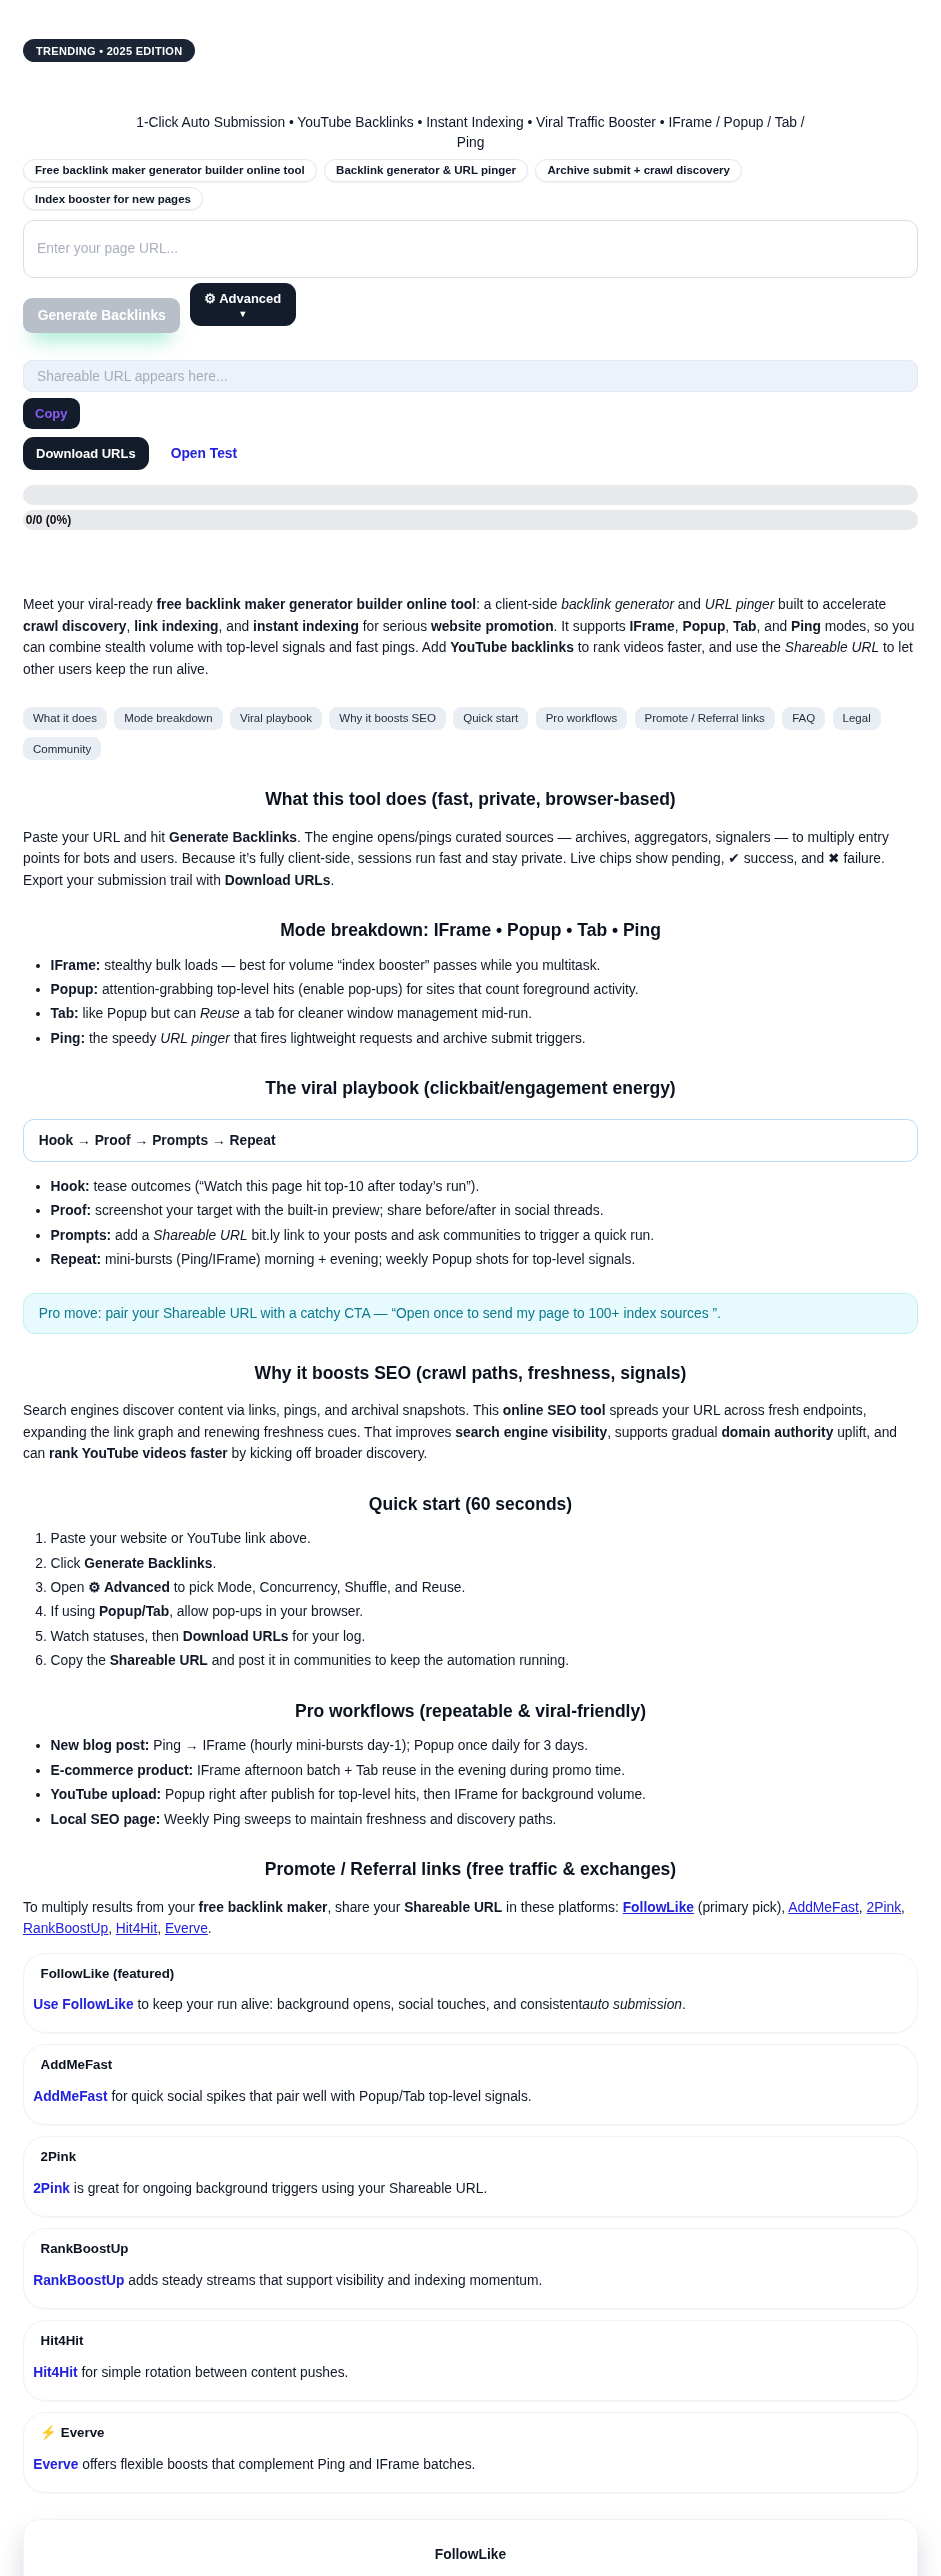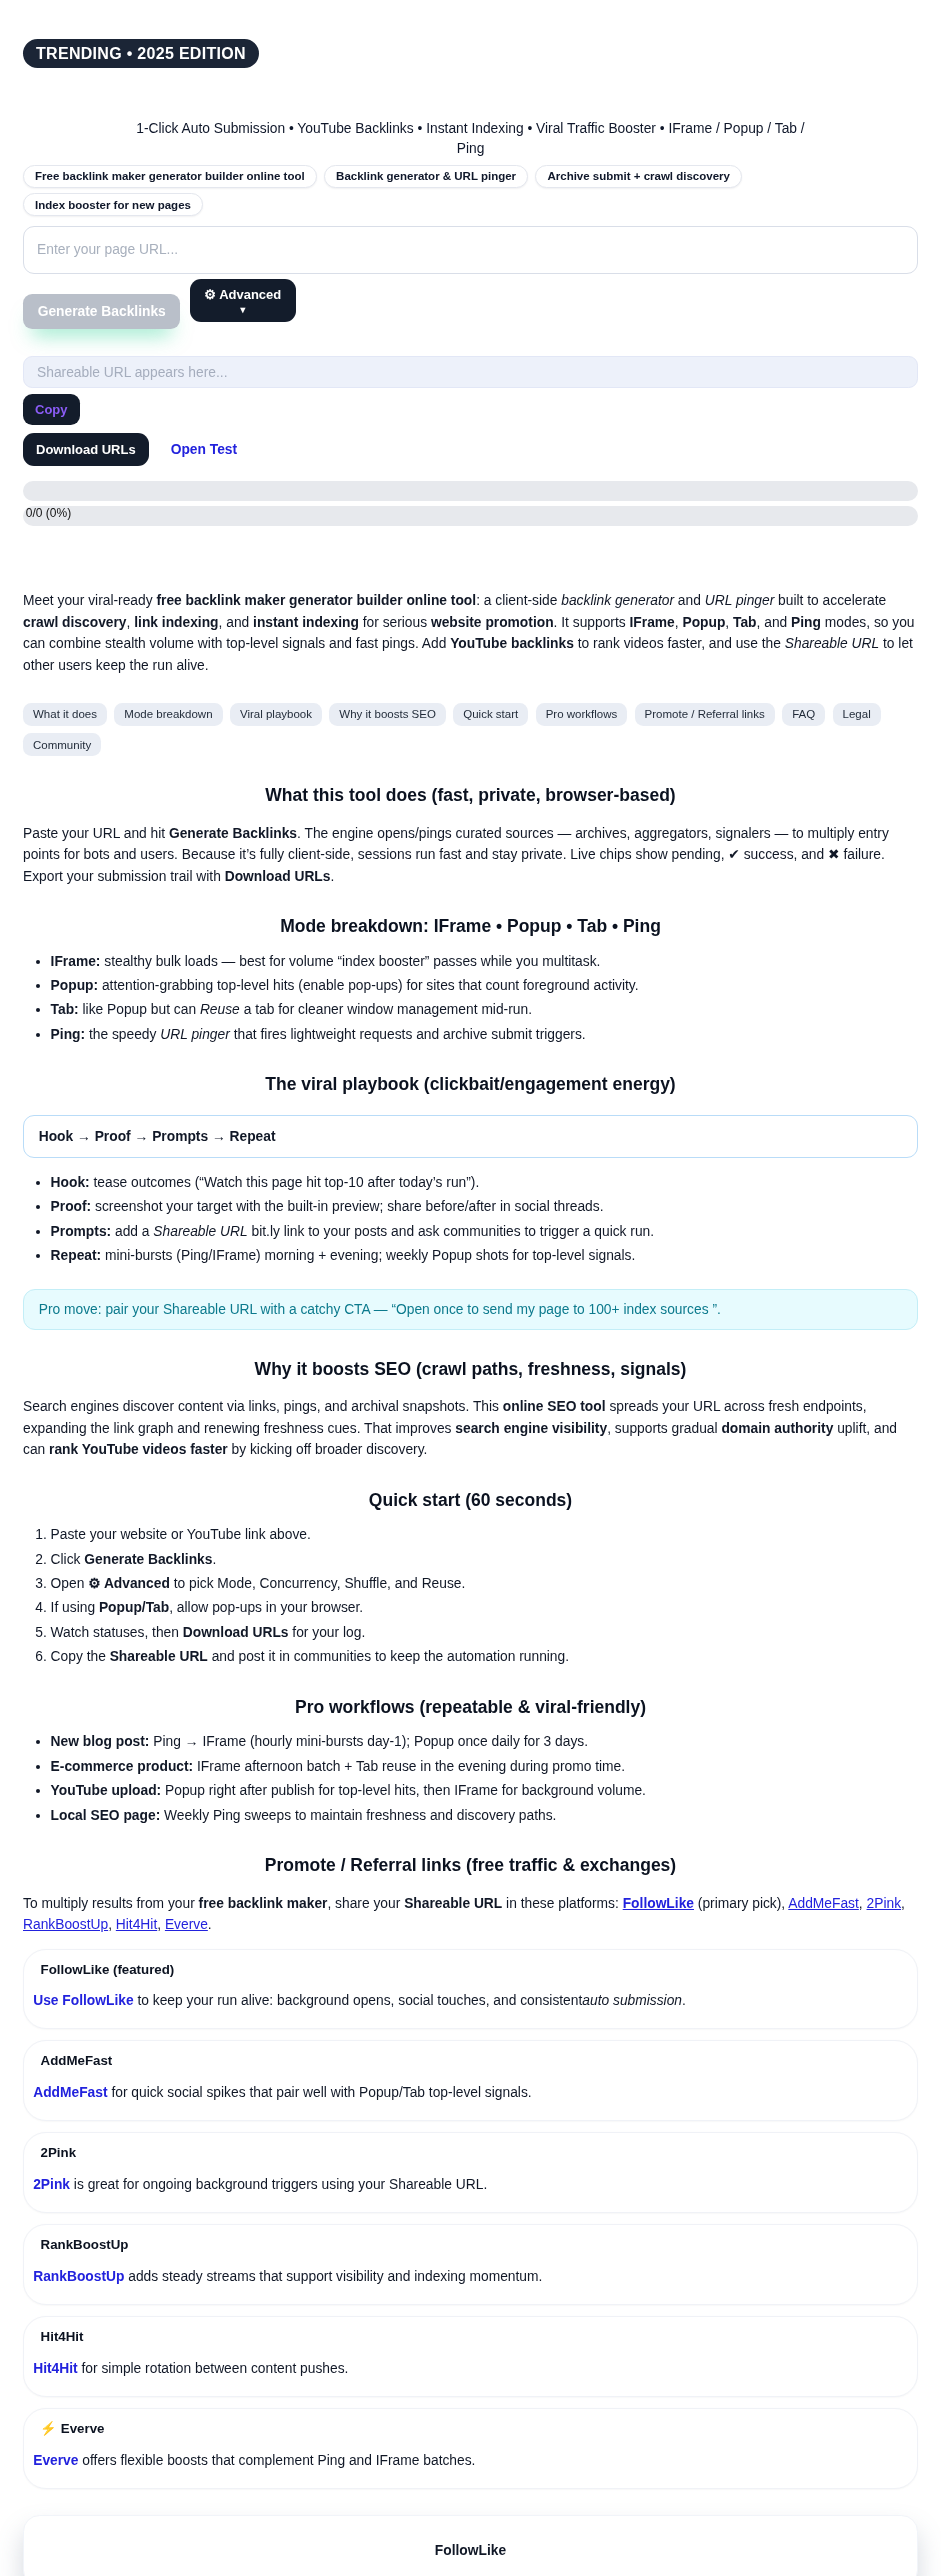--- a/index.html
+++ b/index.html
@@ -1,41 +1,41 @@
 <!DOCTYPE html>
 <html style="font-size:14.7px"><head>
 <meta charset="utf-8">
 <style>
   html,body{margin:0;padding:0;background:#fff;color:#111827;font-family:"Liberation Sans",sans-serif;}
   .page{width:941px;min-height:2576px;box-sizing:border-box;padding:39px 23px 74px;}
 
-  .badge{display:inline-block;background:#1b2536;color:#fff;font-weight:bold;font-size:16px;letter-spacing:0.3px;padding:5.5px 13px;border-radius:918px;}
+  .badge{display:inline-block;background:#1b2536;color:#fff;font-weight:bold;font-size:11px;letter-spacing:0.3px;padding:5.5px 13px;border-radius:918px;}
   .tagline{margin:51px auto 5.5px;max-width:680px;text-align:center;font-size:13.8px;line-height:1.45;color:#0f172a;}
 
   .chips{display:flex;flex-wrap:wrap;gap:5.5px 7.4px;margin:3.7px 0 9.2px;}
   .chip-feature{background:#fff;border:0.9px solid #e4e7ee;box-shadow:0 0.9px 1.8px rgba(15,23,42,.06);border-radius:918px;padding:4.6px 11px;font-size:11.5px;font-weight:bold;color:#0f172a;}
 
-  .url-input{width:100%;box-sizing:border-box;height:48px;border:0.9px solid #d9dee8;border-radius:11px;padding:0 13px;font-size:13.8px;color:#111;outline:none;font-family:inherit;}
+  .url-input{width:100%;box-sizing:border-box;height:58px;border:0.9px solid #d9dee8;border-radius:11px;padding:0 13px;font-size:13.8px;color:#111;outline:none;font-family:inherit;}
   input::placeholder{color:#a8b0bd;}
 
   .actions{display:flex;gap:9.2px;margin-top:5.5px;align-items:flex-start;}
   .btn{border:none;cursor:pointer;font-family:inherit;font-weight:bold;border-radius:9.2px;}
   .btn-generate{background:#b9bfc9;color:#fff;font-size:13.8px;padding:10px 14.7px;margin-top:14.7px;box-shadow:0 14.7px 20px -9.2px rgba(52,211,153,.55);}
   .btn-advanced{background:#131c2b;color:#fff;font-size:13px;padding:8.3px 14.7px 6.4px;display:flex;flex-direction:column;align-items:center;gap:2.8px;border-radius:11px;}
   .btn-advanced .caret{font-size:9.2px;}
 
   .share-output{margin-top:27.6px;width:100%;box-sizing:border-box;background:#edf1fa;border:0.9px solid #e2e7f6;border-radius:9.2px;height:32px;padding:0 13px;font-size:13.8px;color:#111;font-family:inherit;}
   .share-output::placeholder{color:#a5adbd;}
   .btn-copy{margin-top:5.5px;background:#131c2b;color:#8b5cf6;padding:8.3px 12px;font-size:13px;border-radius:9.2px;display:inline-block;}
   .dl-row{margin-top:7.4px;display:flex;align-items:center;gap:22px;}
   .btn-download{background:#131c2b;color:#fff;padding:9.2px 13px;font-size:13px;border-radius:11px;}
   .open-test{color:#2222dd;font-weight:bold;font-size:13.8px;text-decoration:none;}
 
   .progress-track{margin-top:14.7px;height:20px;border-radius:918px;background:#e7e9ed;}
-  .progress-status{margin-top:5.5px;height:20px;border-radius:918px;background:#e7e9ed;display:flex;font-size:12px;color:#111;padding-left:2.8px;box-sizing:border-box;}
+  .progress-status{margin-top:5.5px;height:20px;border-radius:918px;background:#e7e9ed;display:flex;align-items:center;font-size:12px;color:#111;padding-left:2.8px;box-sizing:border-box;font-weight:bold;}
 
   .intro{margin-top:64px;font-size:13.8px;line-height:1.55;}
   .nav-chips{margin-top:27px;display:flex;flex-wrap:wrap;gap:7.4px;}
   .chip-nav{background:#e9edf4;border-radius:8.3px;padding:5.5px 10px;font-size:11.5px;color:#1f2937;text-decoration:none;}
 
   h2{font-size:17.5px;margin:29px 0 0;color:#0b1220;text-align:center;}
   .body{font-size:13.8px;line-height:1.55;margin:16.5px 0 0;}
   ul.list,ol.list{margin:14.7px 0 0;padding-left:27.6px;font-size:13.8px;line-height:1.5;}
   .list li{margin:3.7px 0;}
 

